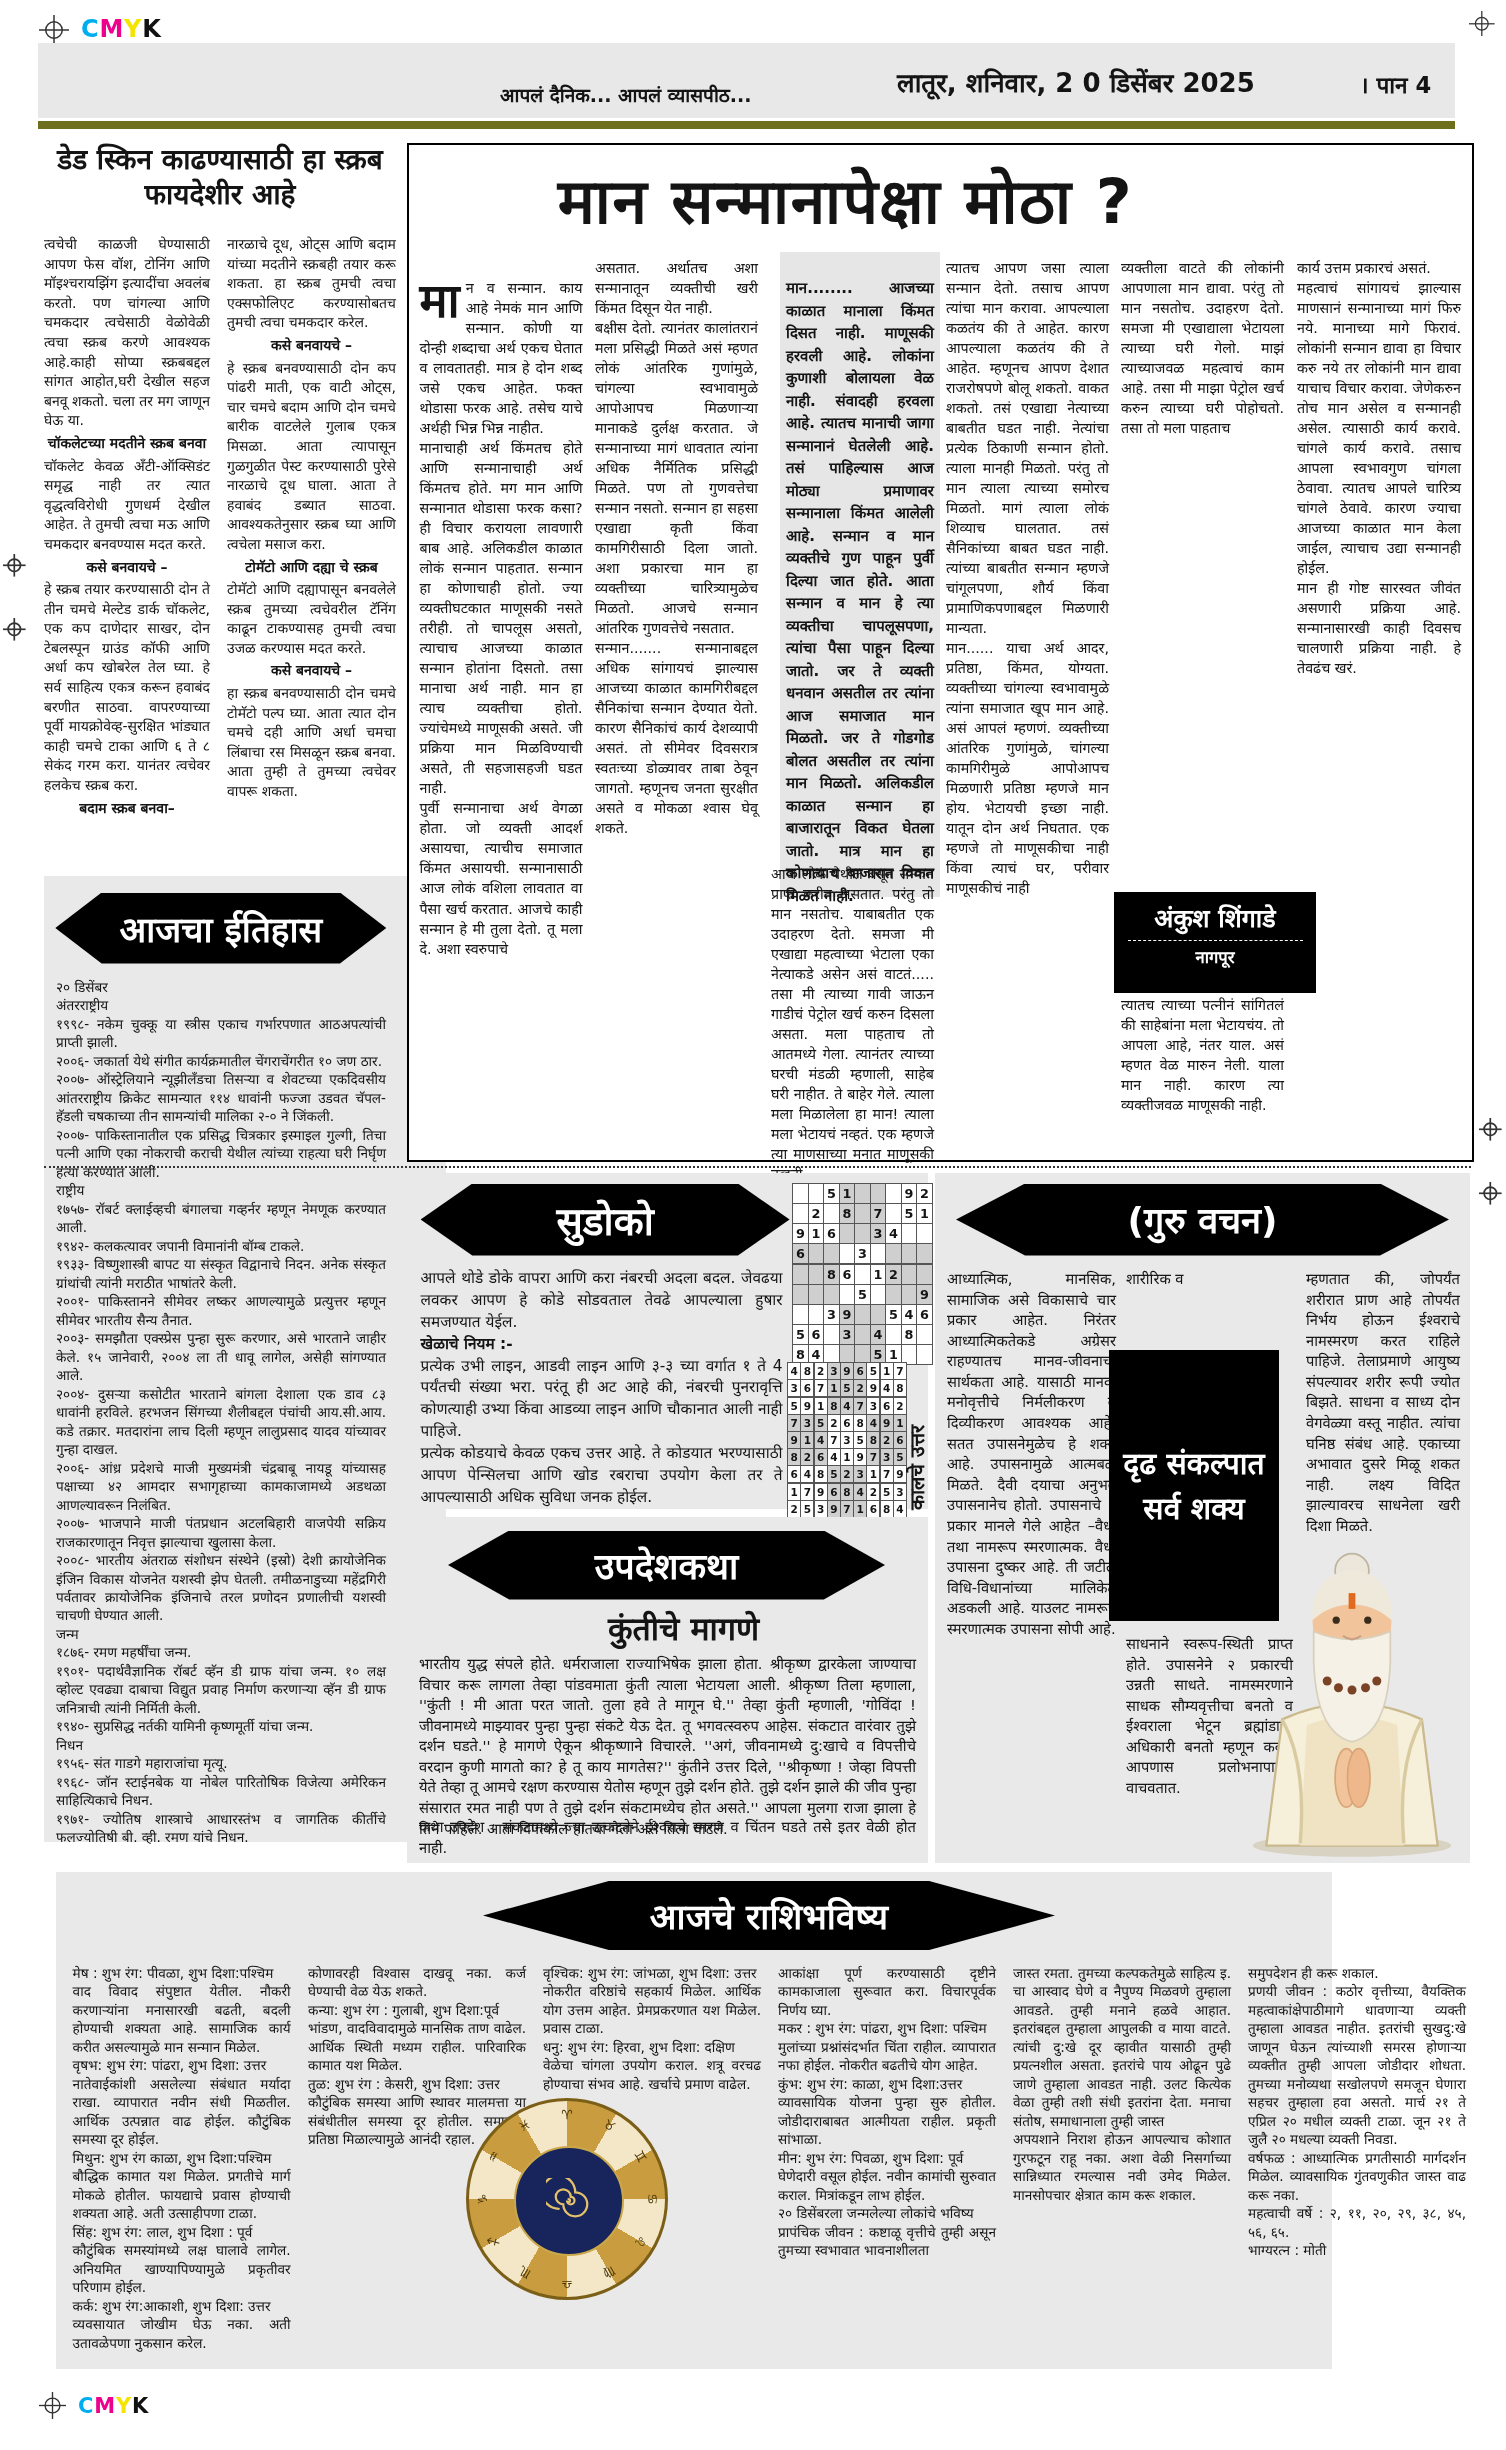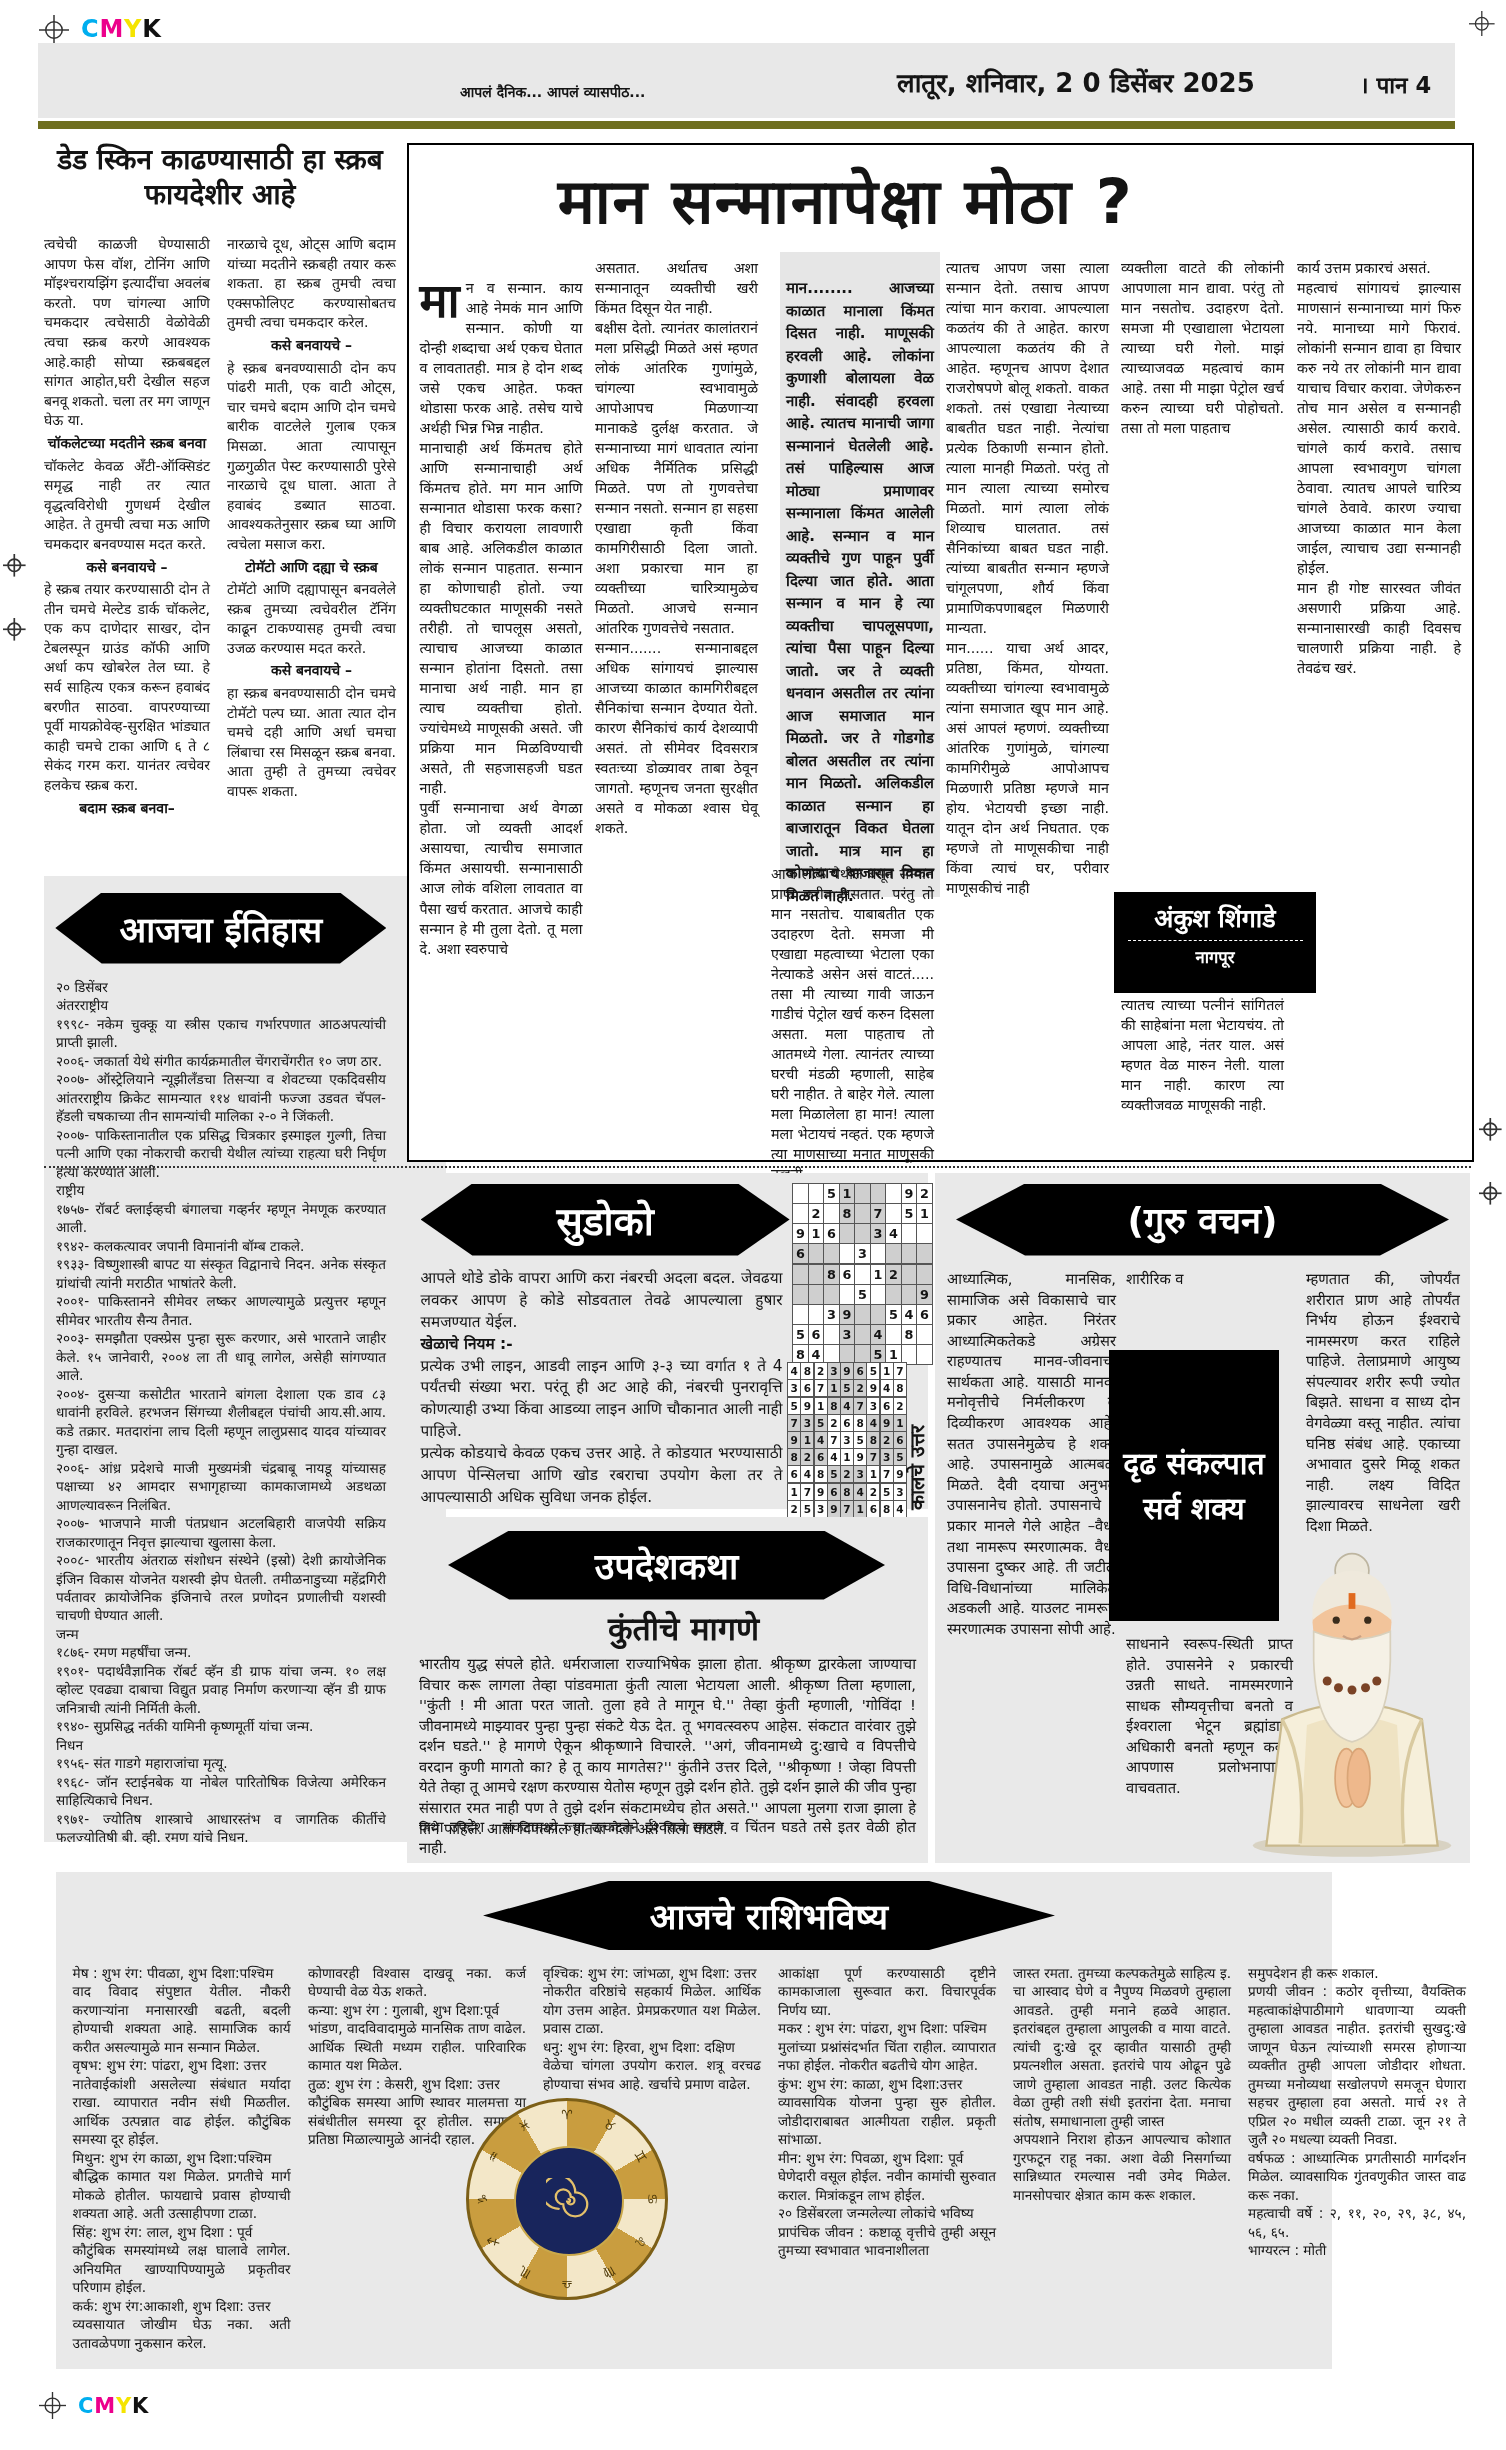--- a/index.html
+++ b/index.html
@@ -7,21 +7,21 @@
        font-family:"DejaVu Sans", sans-serif;color:#141414;overflow:hidden;}
   .abs{position:absolute;}
   .prewrap{white-space:pre-line;}
   .just{text-align:justify;}
   .ctr{text-align:center;}
   .bold{font-weight:bold;}
 
   
   .band{background:#e8e8e8;}
   .masthead{font-size:47px;font-weight:900;letter-spacing:0.8px;}
-  .tagline{font-size:14px;font-weight:bold;}
+  .tagline{font-size:19px;font-weight:bold;margin-left:40px;}
   .dateline{font-size:26px;font-weight:bold;}
   .pageno{font-size:22.6px;font-weight:bold;}
   .oliverule{background:#6e6e1f;}
 
   .cmyk{font-size:24px;font-weight:bold;letter-spacing:0.8px;}
   .cmyk .c{color:#00aeef}.cmyk .m{color:#ec008c}.cmyk .y{color:#f5e400}.cmyk .k{color:#111}
 
   
   .col{position:absolute;font-size:14.3px;line-height:1.4;text-align:justify;}
   .subhead{font-weight:bold;text-align:center;margin:3px 0;}

